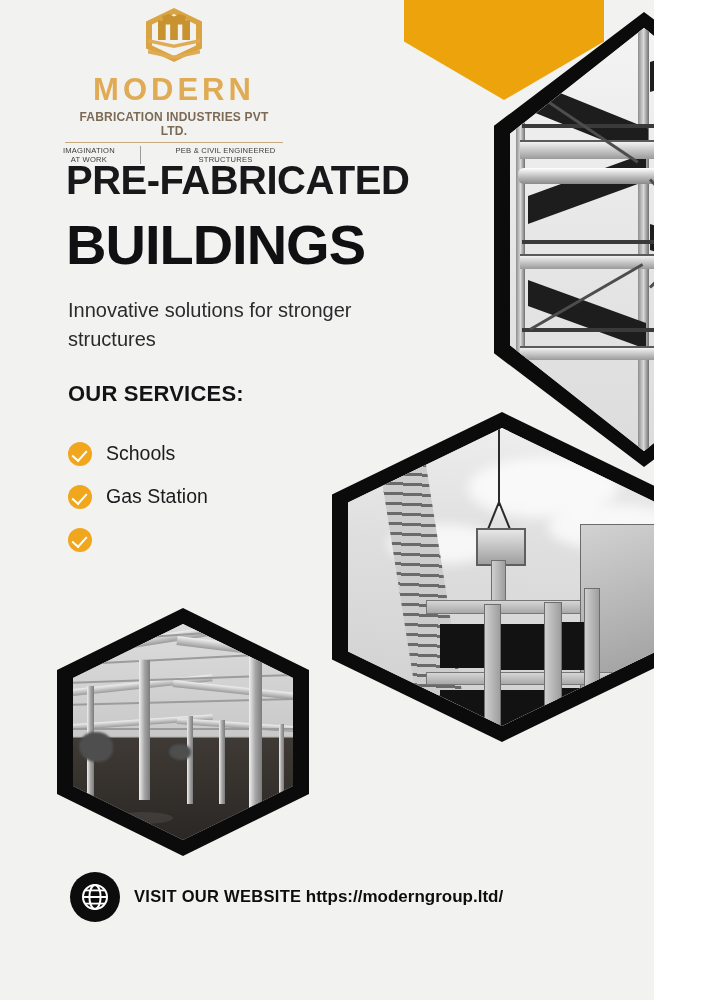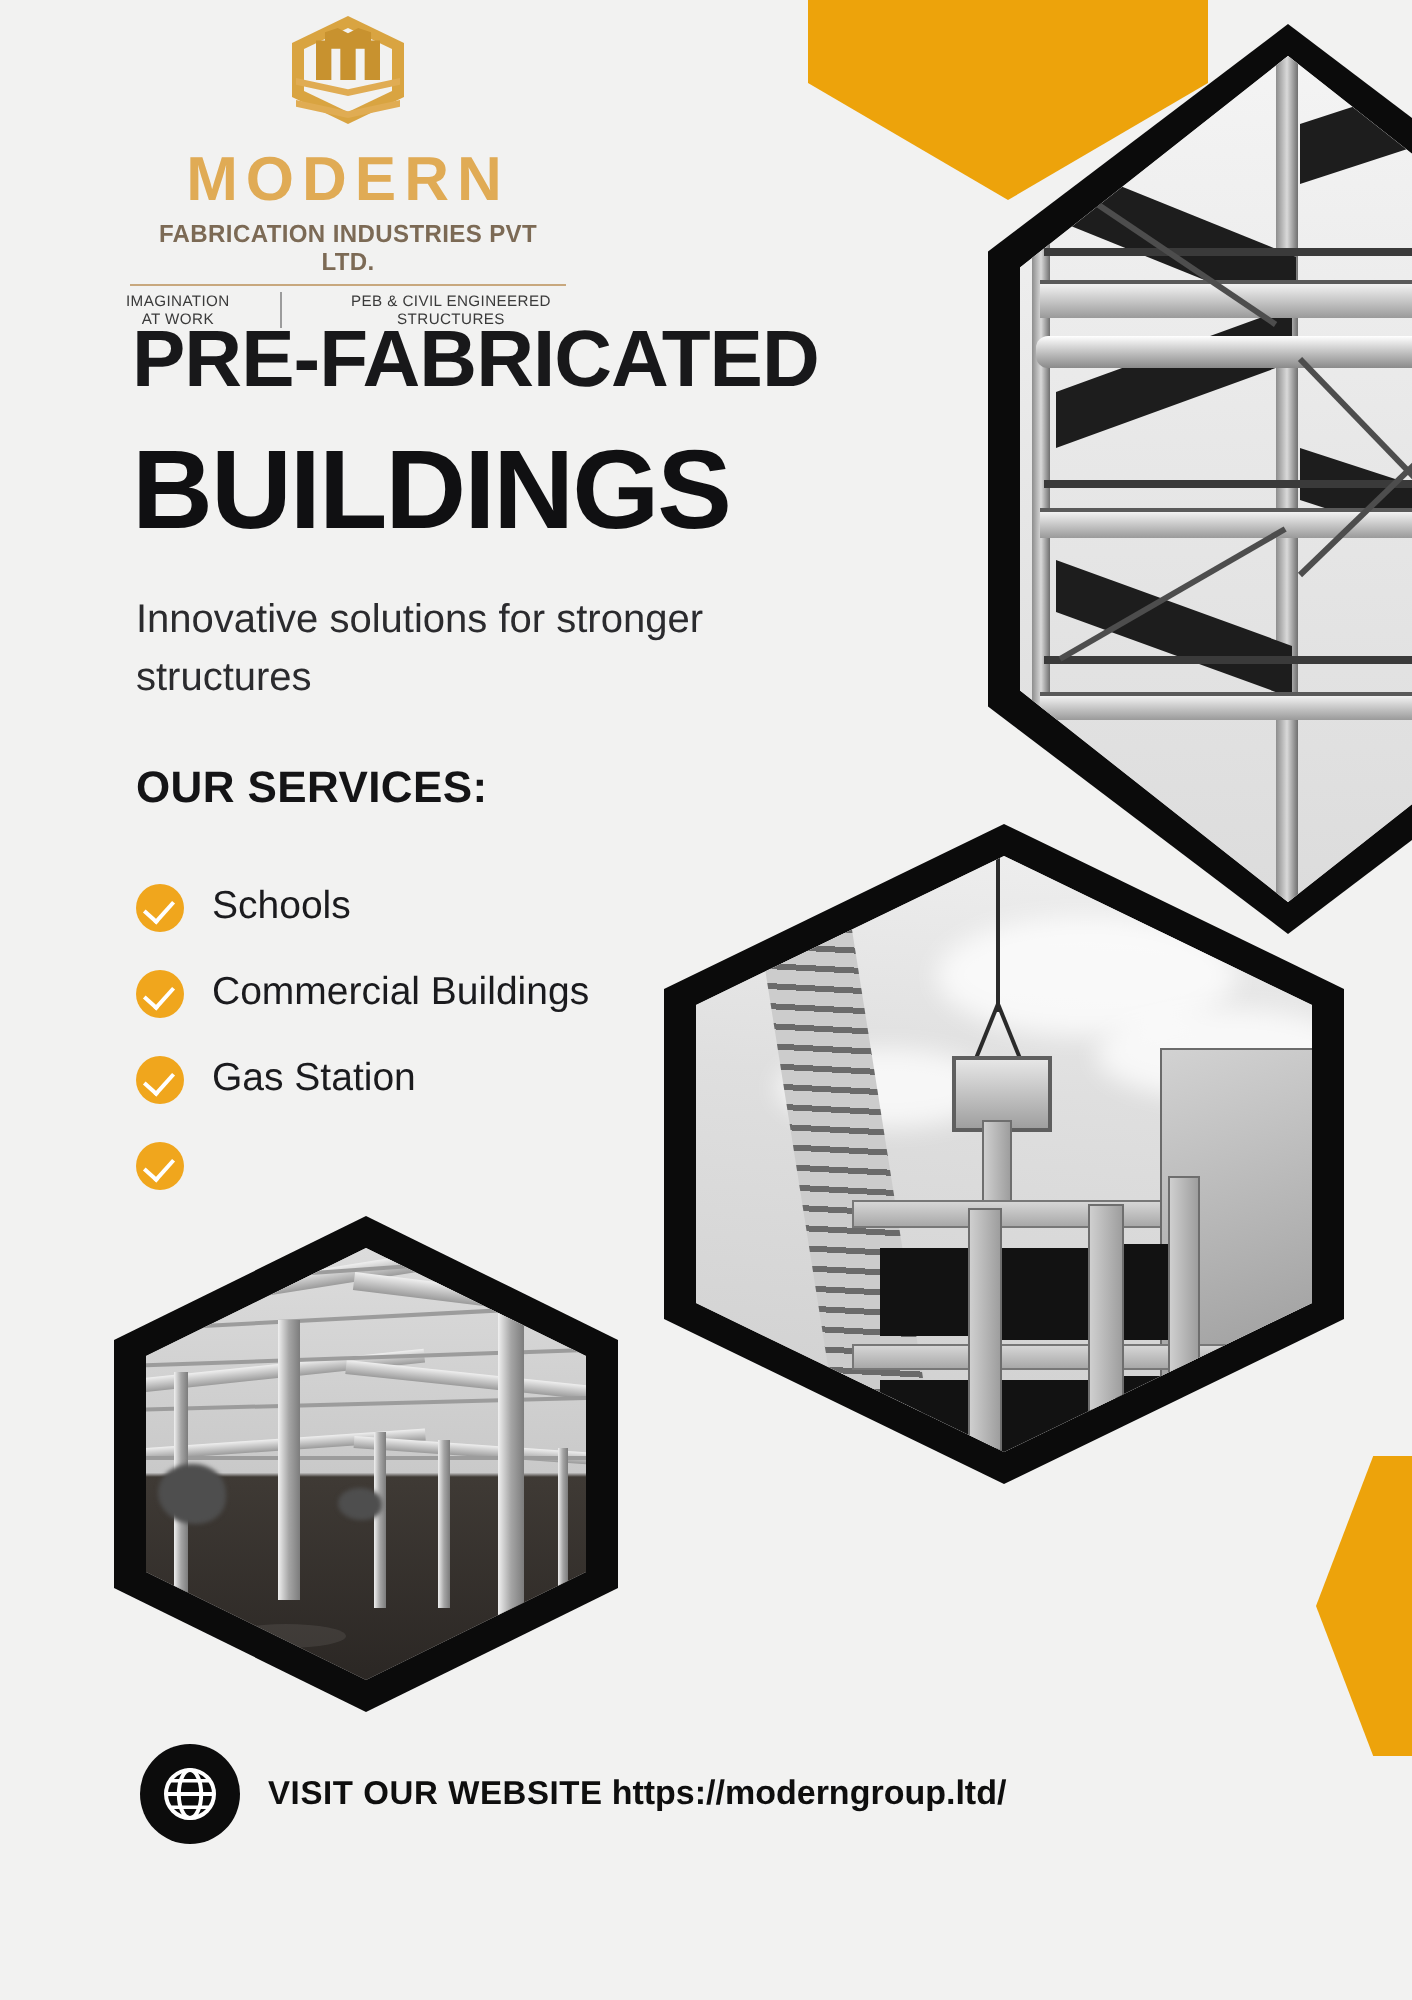--- a/index.html
+++ b/index.html
@@ -5,21 +5,21 @@
   html, body {
     margin: 0;
     padding: 0;
     background: #ffffff;
   }
   body {
     font-family: "Liberation Sans", sans-serif;
   }
   .poster {
     position: relative;
-    width: 706px;
+    width: 654px;
     height: 1000px;
     background: #F2F2F1;
     overflow: hidden;
   }
 
   
   .hex-orange {
     position: absolute;
     background: #EDA30B;
   }
@@ -509,24 +509,20 @@
 
   <div class="head1">PRE-FABRICATED</div>
   <div class="head2">BUILDINGS</div>
   <div class="subhead">Innovative solutions for stronger structures</div>
   <div class="services-title">OUR SERVICES:</div>
 
   <div class="services">
     <div class="svc-item">
       <span class="svc-check"></span>
       <span class="svc-label">Schools</span>
-    </div>
-    <div class="svc-item">
-      <span class="svc-check"></span>
-      <span class="svc-label">Commercial Buildings</span>
     </div>
     <div class="svc-item">
       <span class="svc-check"></span>
       <span class="svc-label">Gas Station</span>
     </div>
     <div class="svc-item">
       <span class="svc-check"></span>
     </div>
   </div>
 

